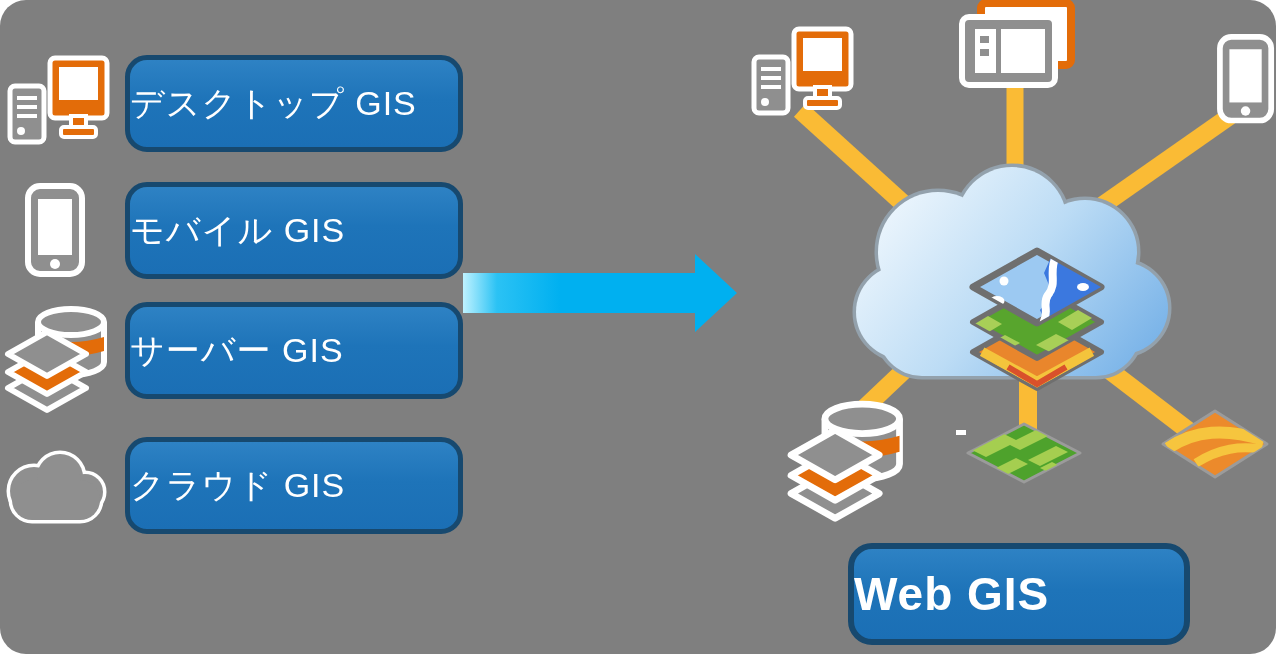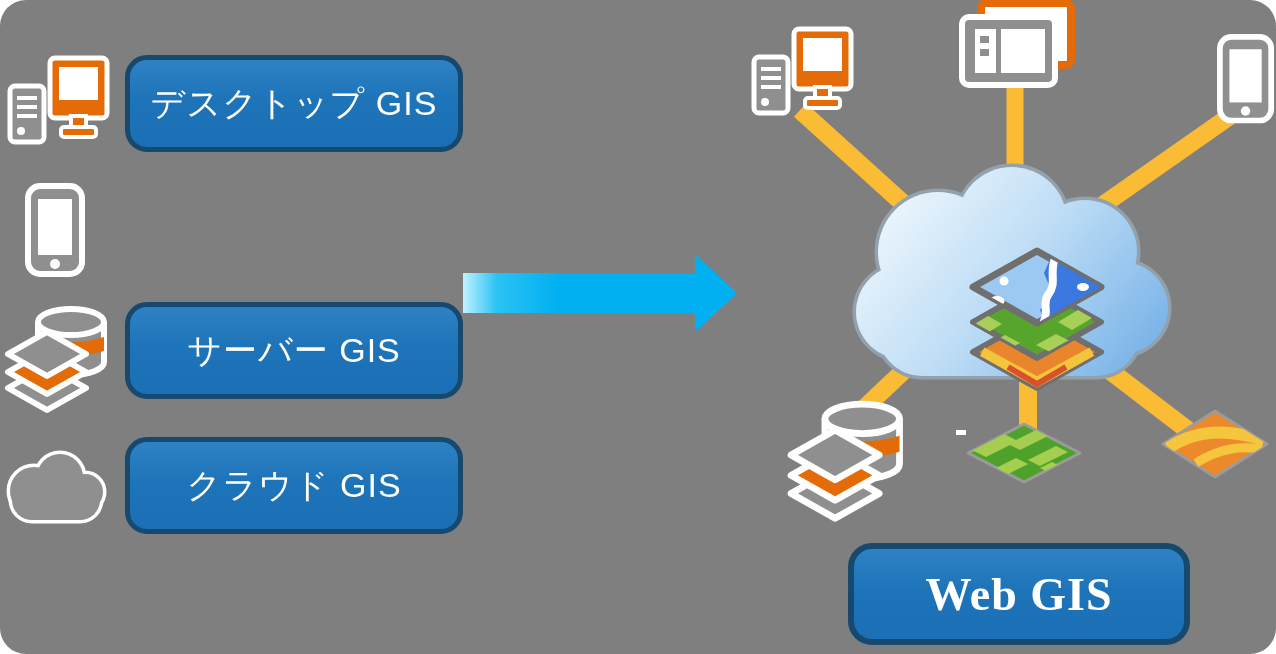--- a/index.html
+++ b/index.html
@@ -12,33 +12,33 @@
     font-family:"Liberation Sans","DejaVu Sans",sans-serif;
   }
   .layer-svg{position:absolute;left:0;top:0;}
   .btn{
     position:absolute;
     left:125px;width:338px;height:97px;
     box-sizing:border-box;
     background:linear-gradient(180deg,#2E82C4 0%,#1E74B9 45%,#1B6FB5 100%);
     border:5px solid #17496F;
     border-radius:22px;
-    display:flex;align-items:center;justify-content:center;
+    display:flex;align-items:center;justify-content:flex-start;
     color:#FFFFFF;
     font-size:34px;
     letter-spacing:1px;
   }
   .btn-1{top:55px;}
   .btn-2{top:182px;}
   .btn-3{top:302px;}
   .btn-4{top:437px;}
   .webgis{
     left:848px;top:543px;width:342px;height:102px;
     border-width:6px;border-radius:24px;
-    font-size:46px;font-weight:800;letter-spacing:1px;font-family:Liberation Serif, serif;
+    font-size:46px;font-weight:800;letter-spacing:1px;
   }
 </style>
 </head>
 <body>
 
 <div class="canvas">
 
   <svg class="layer-svg" width="1276" height="654" viewBox="0 0 1276 654">
     <defs>
       <linearGradient id="cloudGrad" gradientUnits="userSpaceOnUse" x1="890" y1="185" x2="1130" y2="380">
@@ -204,20 +204,23 @@
 
     <use href="#icon-desktop"></use>
     <use href="#icon-phone"></use>
     <use href="#icon-server"></use>
     <use href="#icon-cloud-s"></use>
   </svg>
 
   <div class="btn btn-1">
     <span>デスクトップ GIS</span>
   </div>
+  <div class="btn btn-2">
+    <span>モバイル GIS</span>
+  </div>
   <div class="btn btn-3">
     <span>サーバー GIS</span>
   </div>
   <div class="btn btn-4">
     <span>クラウド GIS</span>
   </div>
 
   <div class="btn webgis">
     <span>Web GIS</span>
   </div>

